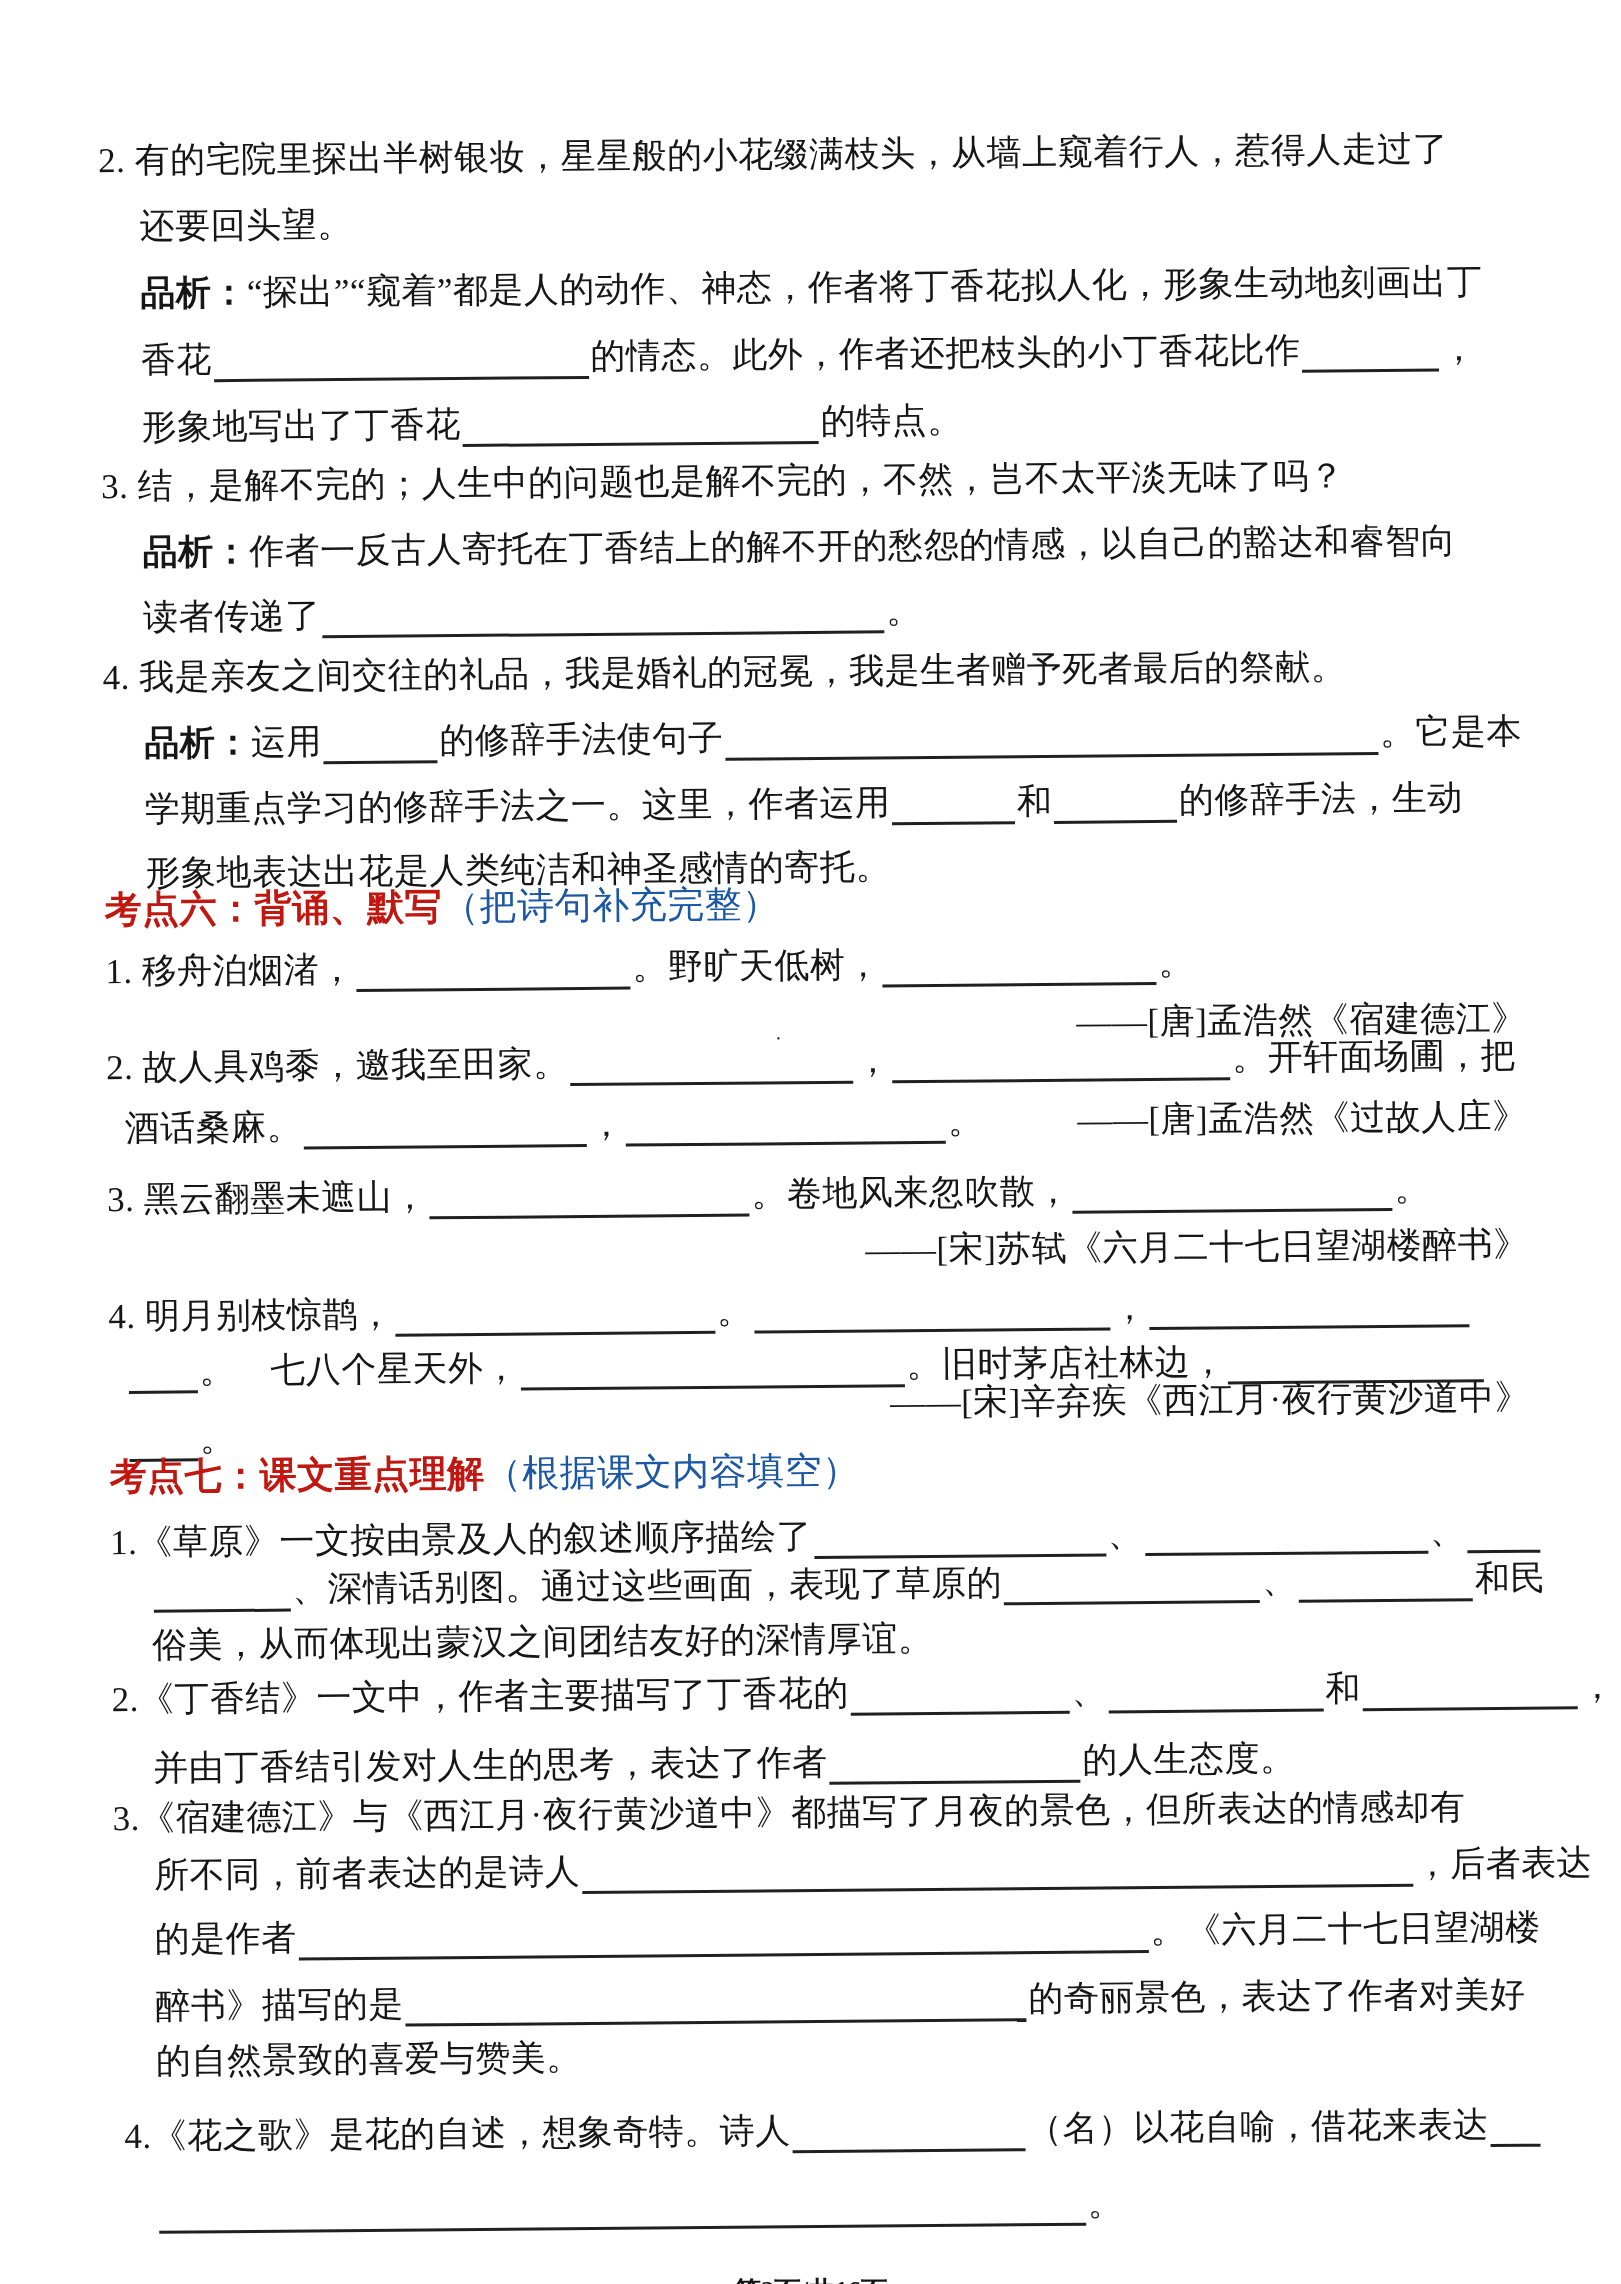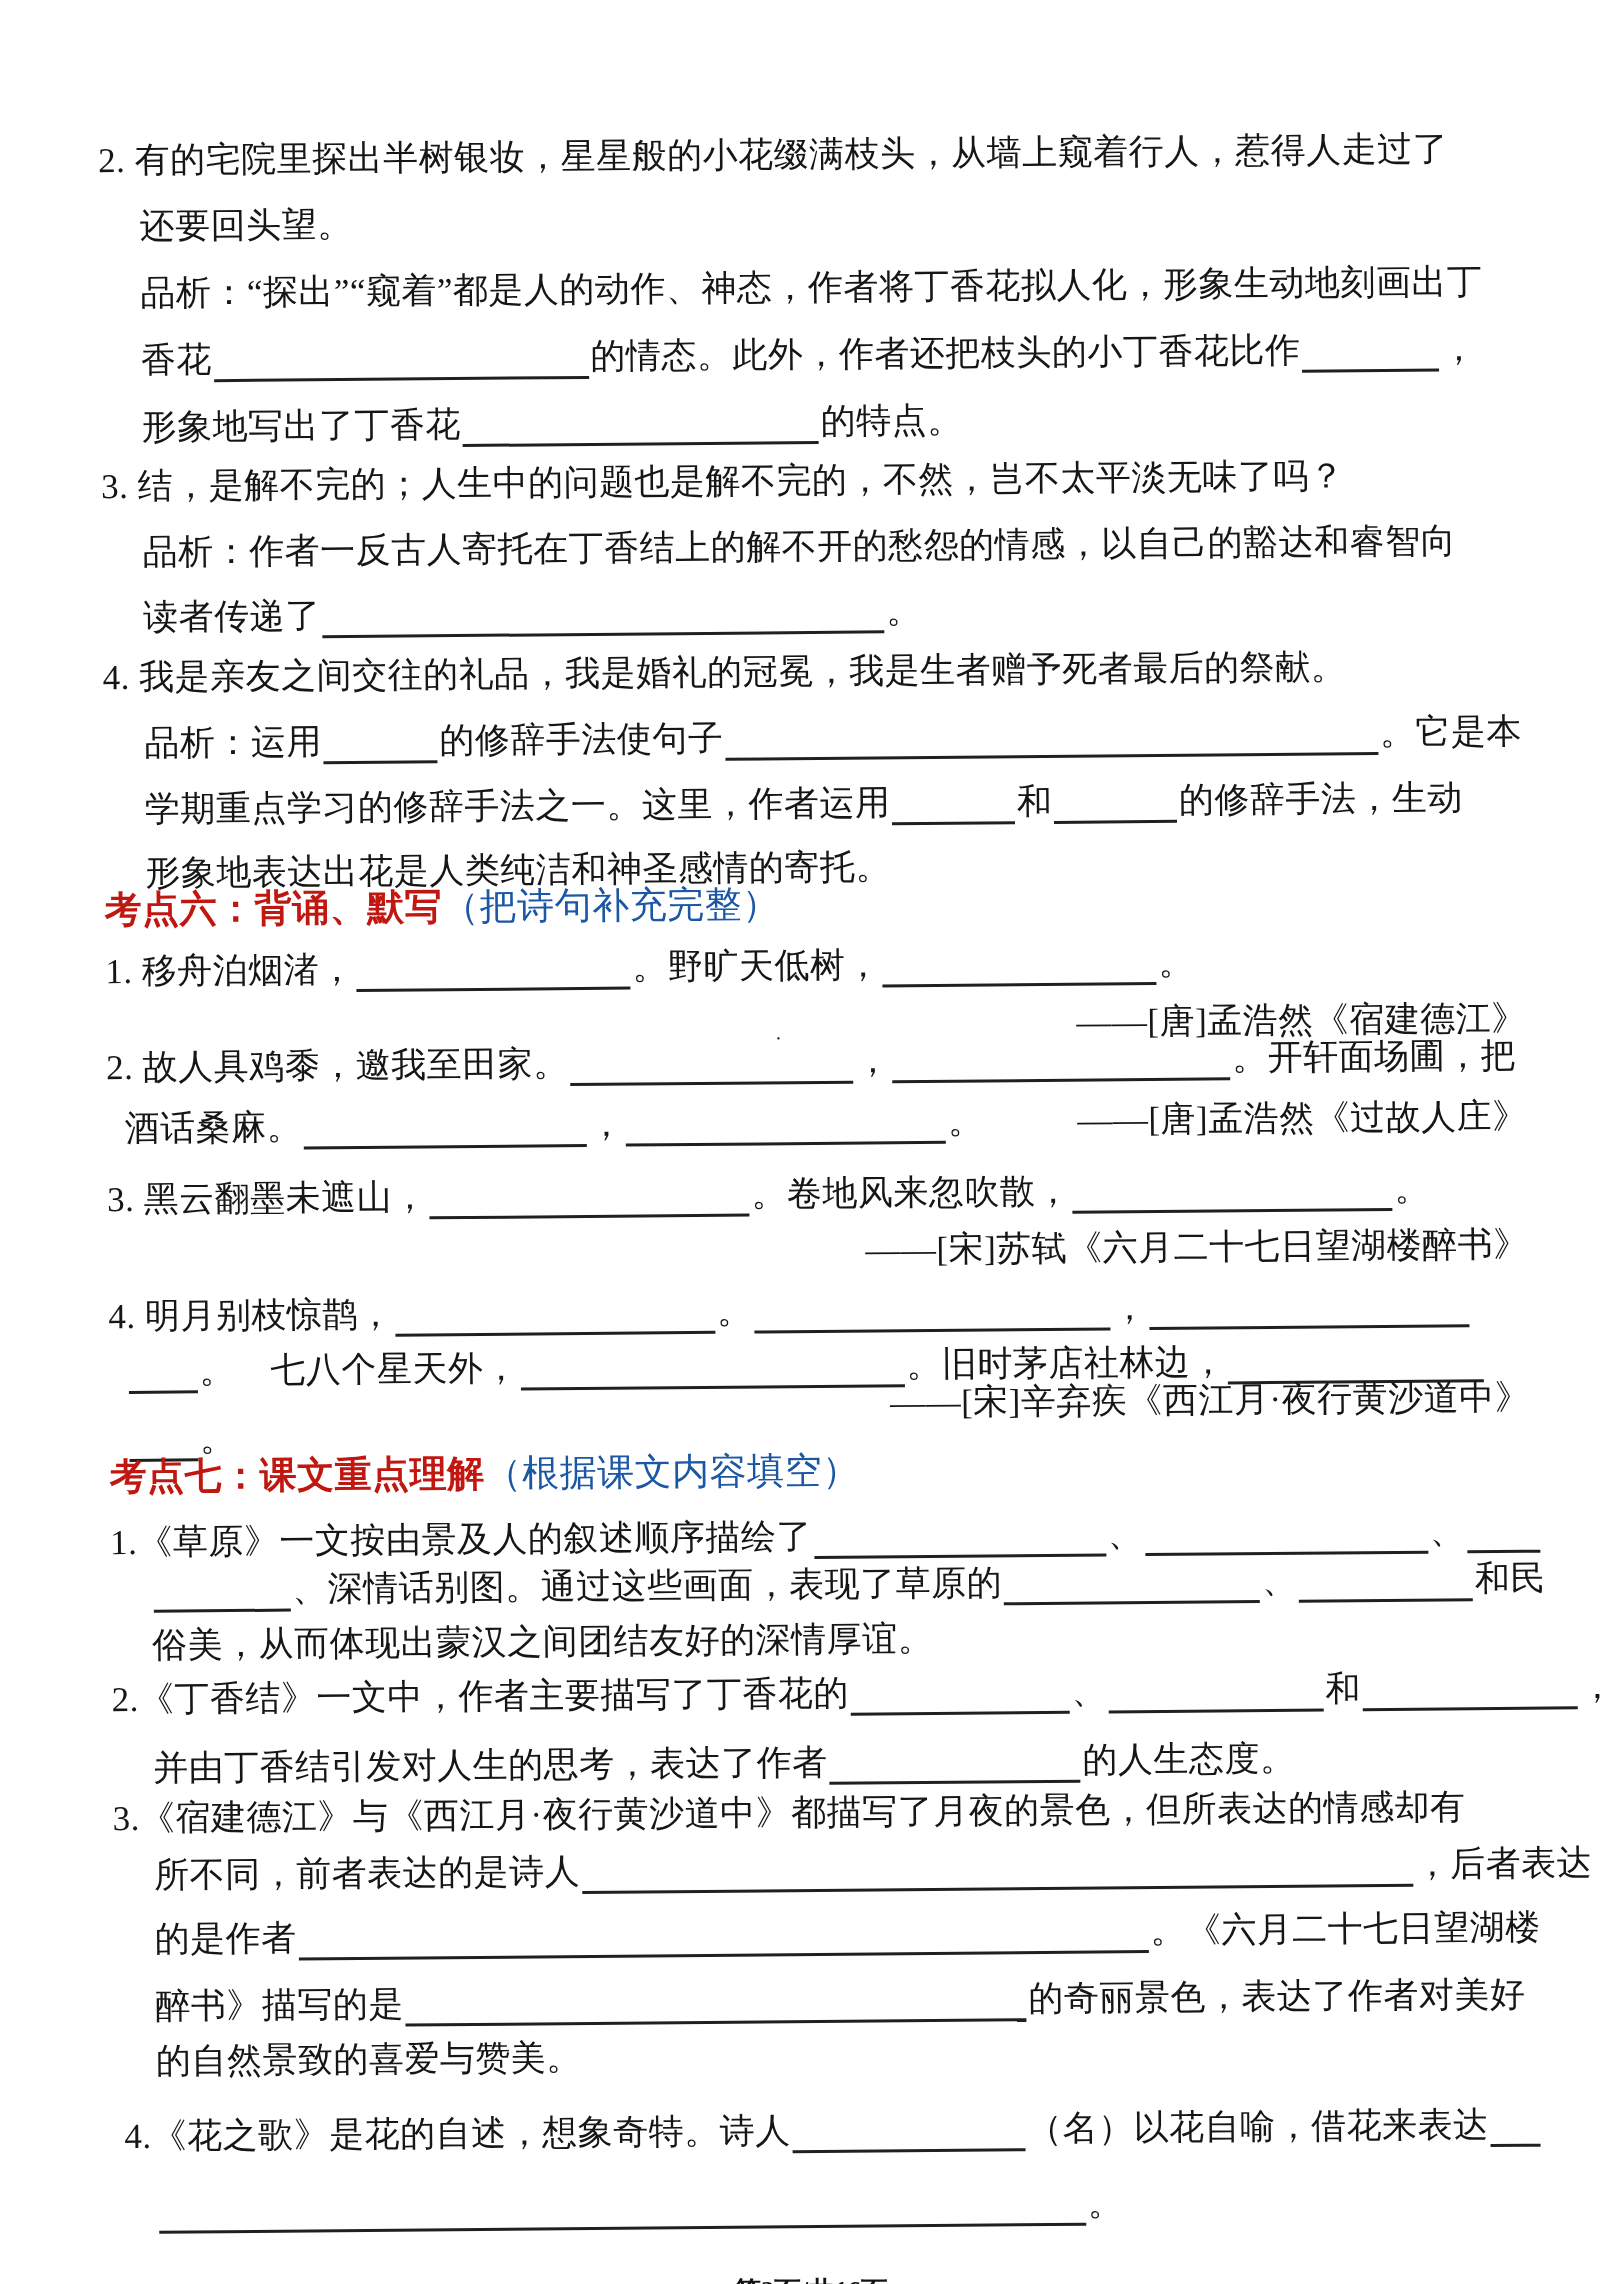--- a/index.html
+++ b/index.html
@@ -9,21 +9,21 @@
     margin:0 auto;
     background:#ffffff;
     overflow:hidden;
     font-family:"Liberation Serif","DejaVu Serif",serif;
     color:#161616;
   }
   .rot{position:absolute;left:0;top:0;width:100%;height:100%;
        transform:rotate(-0.5deg);transform-origin:50% 40%;}
   .line{position:absolute;white-space:nowrap;font-size:35px;line-height:1;letter-spacing:0.5px;}
   .line .t{display:inline;}
-  .t.bold{font-weight:400;}
+  .t.bold{font-weight:700;}
   .t.c-red{color:var(--red,#c01810);font-weight:700;}
   .t.c-blue{color:var(--blue,#1c57a5);}
   .heading{font-size:37px;}
   .speck{font-size:21px;color:#2a2a2a;}
   .blank{
     display:inline-block;
     height:37px;
     border-bottom:3.2px solid #202020;
     vertical-align:top;
     margin:0 1.8px;

